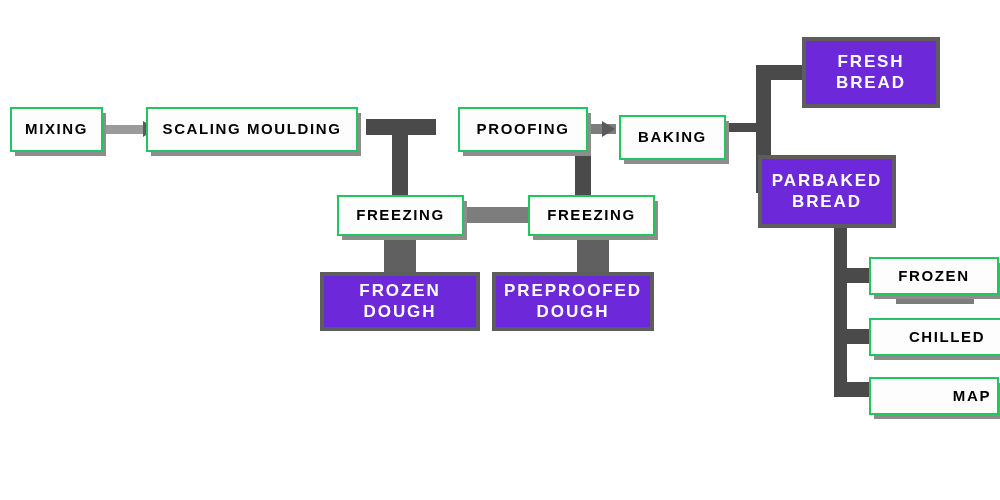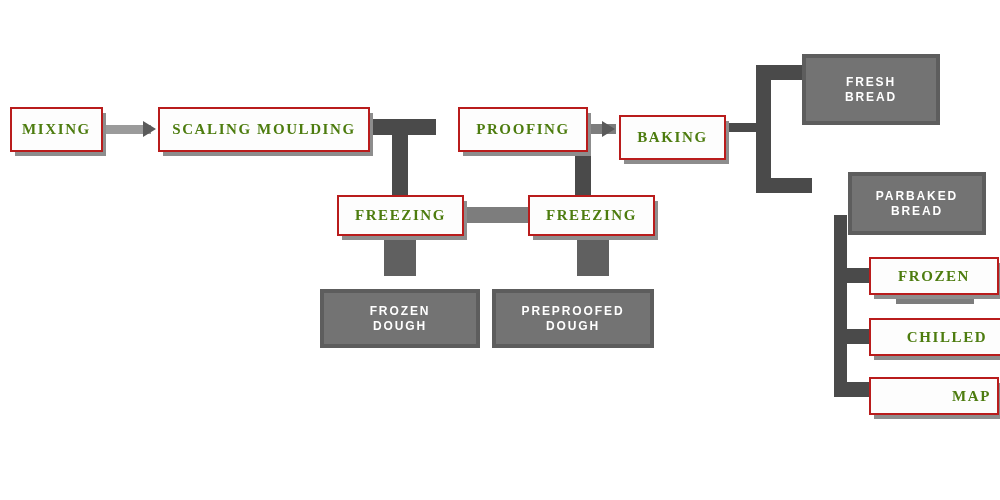--- a/index.html
+++ b/index.html
@@ -51,35 +51,33 @@
     text-align: center;
     font-weight: bold;
     letter-spacing: 1.6px;
     line-height: 1.22;
     user-select: none;
   }
 
   
   .node.process {
     background: #fdfdfd;
-    border: 2px solid #b91c1c;
-    color: #4d7c0f;
+    border: 2px solid #22c55e;
+    color: #000000;
     font-size: 15px;
     box-shadow: 4px 5px 0 -1px #8d8d8d;
-    font-family: Liberation Serif, serif;
   }
 
   
   .node.product {
-    background: #737373;
+    background: #6d28d9;
     border: 4px solid #5d5d5d;
     color: #ffffff;
-    font-size: 12px;
+    font-size: 17px;
     letter-spacing: 1.9px;
-    margin-top: 17px;
   }
 
   .node .lbl {
     display: block;
     padding: 0 6px;
     white-space: pre-line;
   }
 </style>
 </head>
 <body>
@@ -115,21 +113,21 @@
   <div class="conn conn-dark" style="left:834px; top:268px; width:44px; height:15px;"></div>
   <div class="conn conn-dark" style="left:834px; top:329px; width:44px; height:15px;"></div>
   <div class="conn conn-dark" style="left:834px; top:382px; width:44px; height:15px;"></div>
 
   <div class="conn conn-mid" style="left:896px; top:295px; width:78px; height:9px;"></div>
 
   <div class="node process" style="left:10px; top:107px; width:93px; height:45px;">
     <span class="lbl">MIXING</span>
   </div>
 
-  <div class="node process" style="left:158px; top:107px; width:212px; height:45px;">
+  <div class="node process" style="left:146px; top:107px; width:212px; height:45px;">
     <span class="lbl">SCALING MOULDING</span>
   </div>
 
   <div class="node process" style="left:430px; top:107px; width:130px; height:45px;margin-left:28px;">
     <span class="lbl">PROOFING</span>
   </div>
 
   <div class="node process" style="left:619px; top:107px; width:107px; height:45px;margin-top:8px;">
     <span class="lbl">BAKING</span>
   </div>
@@ -150,21 +148,21 @@
   <div class="node product" style="left:492px; top:272px; width:162px; height:59px;">
     <span class="lbl">PREPROOFED
 DOUGH</span>
   </div>
 
   <div class="node product" style="left:802px; top:37px; width:138px; height:71px;">
     <span class="lbl">FRESH
 BREAD</span>
   </div>
 
-  <div class="node product" style="left:848px; top:155px; width:138px; height:63px;">
+  <div class="node product" style="left:758px; top:155px; width:138px; height:73px;">
     <span class="lbl">PARBAKED
 BREAD</span>
   </div>
 
   <div class="node process" style="left:869px; top:257px; width:130px; height:38px;">
     <span class="lbl">FROZEN</span>
   </div>
 
   <div class="node process" style="left:869px; top:318px; width:156px; height:38px;">
     <span class="lbl">CHILLED</span>

